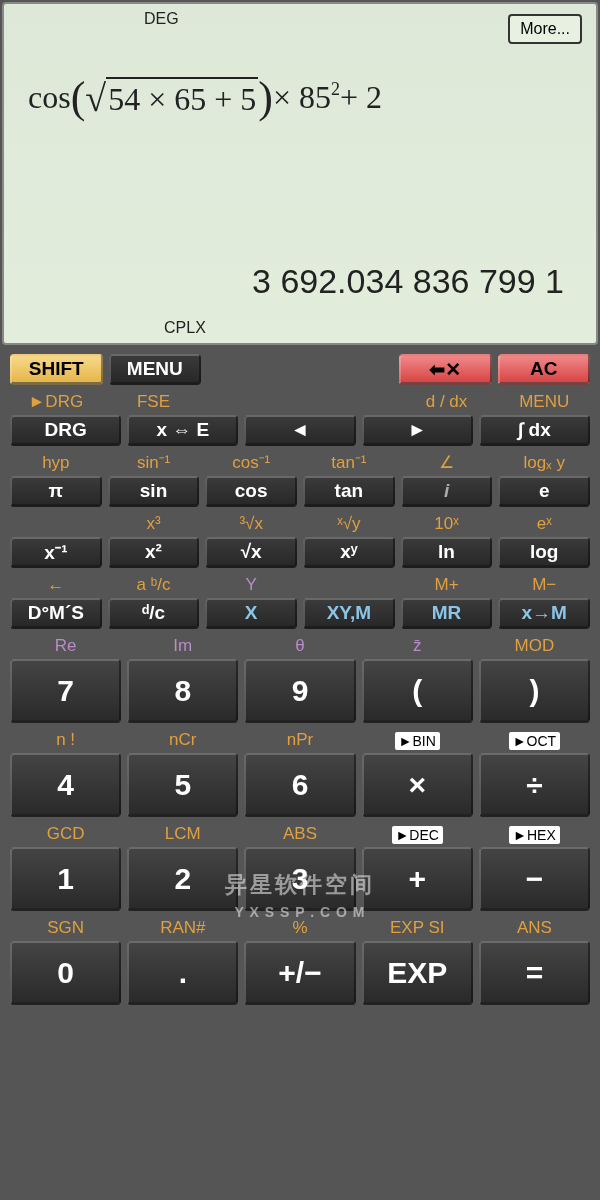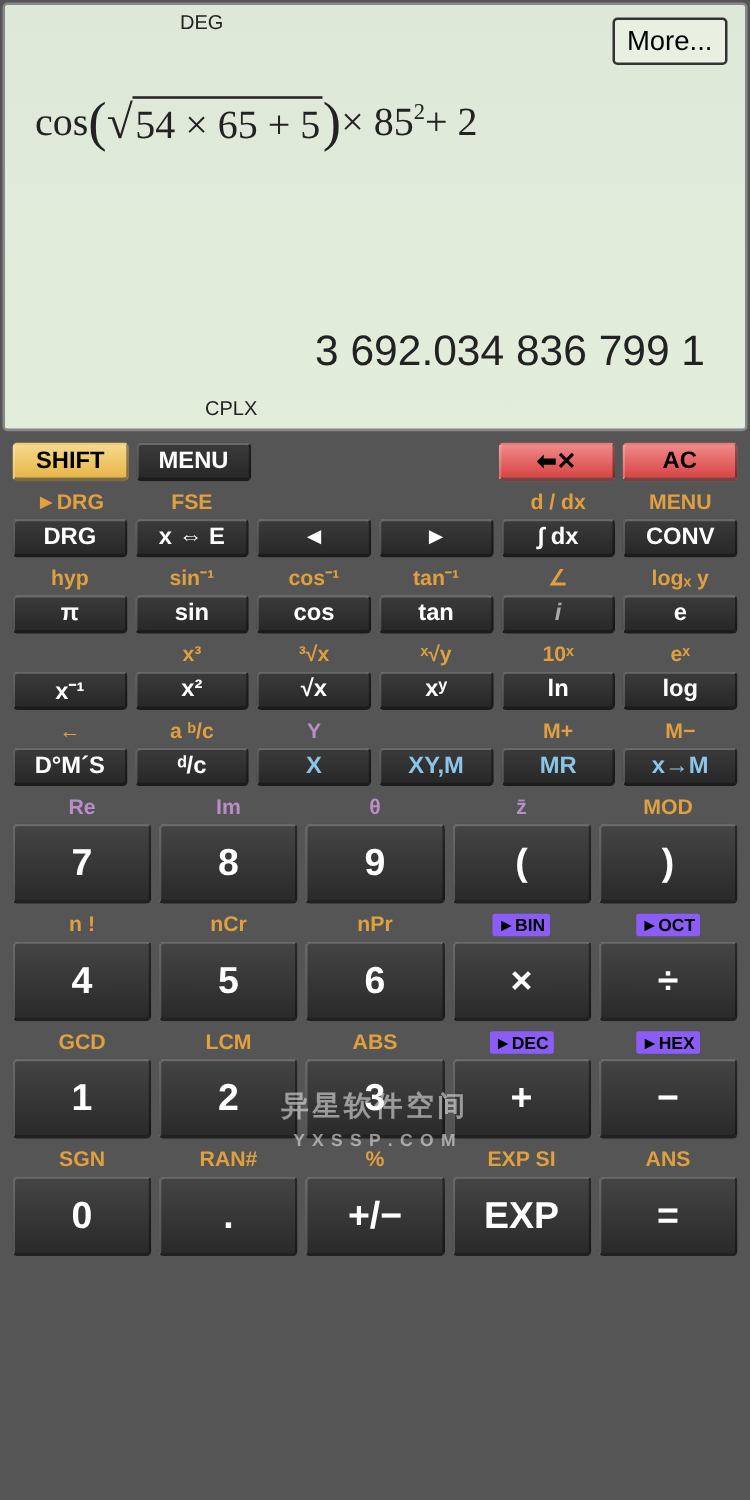--- a/index.html
+++ b/index.html
@@ -28,21 +28,21 @@
 .deg { top: 6px; left: 140px; }
 .cplx { bottom: 6px; left: 160px; }
 .more-btn {
   position: absolute;
   top: 10px;
   right: 14px;
   background: #e8f0e2;
   border: 2px solid #333;
   border-radius: 4px;
   padding: 4px 10px;
-  font-size: 22px;
+  font-size: 16px;
   color: #000;
   cursor: pointer;
 }
 .expression {
   position: absolute;
   top: 68px;
   left: 24px;
   font-size: 32px;
   color: #222;
   font-family: Georgia, serif;
@@ -55,25 +55,25 @@
 .result {
   position: absolute;
   bottom: 42px;
   right: 32px;
   font-size: 34px;
   color: #222;
 }
 .keypad { padding: 4px; }
 .row { display: flex; gap: 6px; padding: 3px 6px; }
 .alt-row { display: flex; gap: 6px; padding: 0 6px; height: 24px; align-items: flex-end; }
-.alt-row .alt-label { flex: 1; text-align: center; font-size: 17px; color: #e0a040; font-weight: bold; }
+.alt-row .alt-label { flex: 1; text-align: center; font-size: 17px; color: #e0a040; font-weight: normal; }
 .alt-row .alt-label.orange { color: #e0a040; }
 .alt-row .alt-label.purple { color: #b88dc8; }
 .alt-row .alt-label.badge {
-  background: #8b5cf6;
+  background: #ffffff;
   color: #000;
   padding: 1px 4px;
   border-radius: 2px;
   font-size: 14px;
   display: inline-block;
   width: fit-content;
   margin: 0 auto;
 }
 .alt-cell { flex: 1; text-align: center; }
 .btn {
@@ -150,21 +150,20 @@
     <div class="alt-label"></div>
     <div class="alt-label orange">d / dx</div>
     <div class="alt-label orange">MENU</div>
   </div>
   <div class="row">
     <button class="btn small dark">DRG</button>
     <button class="btn small dark">x ⇔ E</button>
     <button class="btn small dark">◄</button>
     <button class="btn small dark">►</button>
     <button class="btn small dark">∫ dx</button>
-    <button class="btn small dark">CONV</button>
   </div>
 
   <div class="alt-row">
     <div class="alt-label orange">hyp</div>
     <div class="alt-label orange">sin⁻¹</div>
     <div class="alt-label orange">cos⁻¹</div>
     <div class="alt-label orange">tan⁻¹</div>
     <div class="alt-label orange">∠</div>
     <div class="alt-label orange">logₓ y</div>
   </div>

